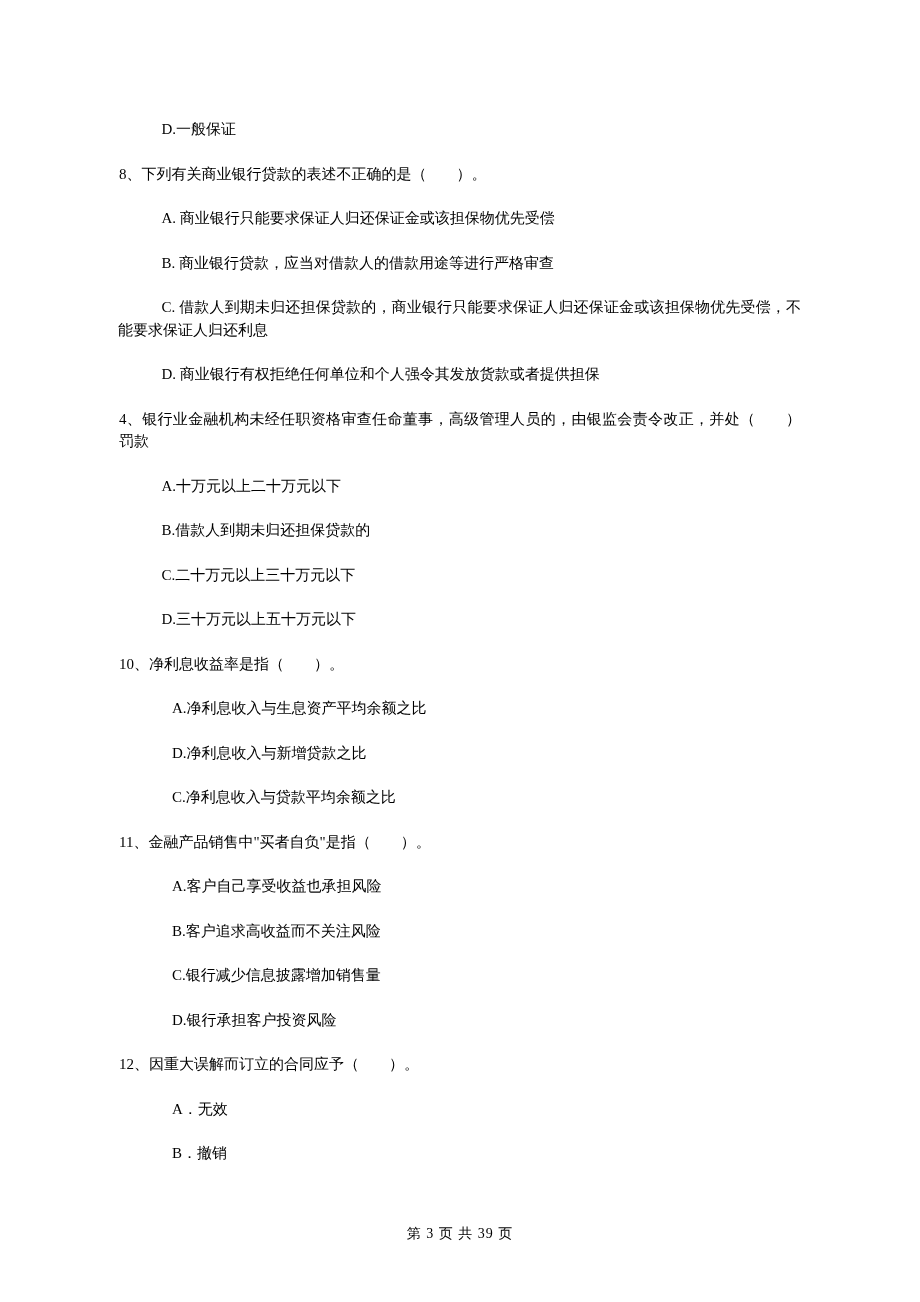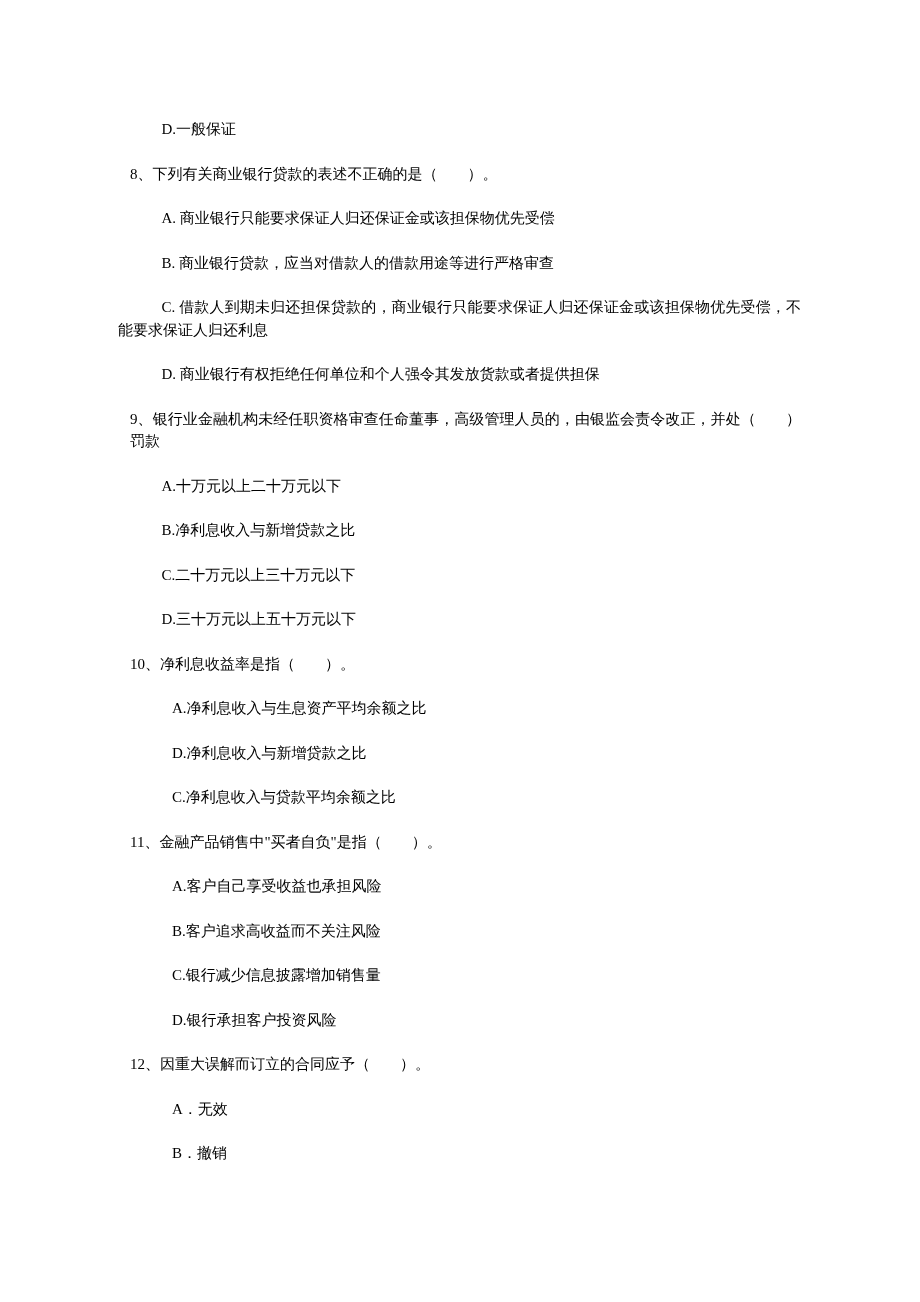--- a/index.html
+++ b/index.html
@@ -22,21 +22,21 @@
   }
   .indent1 {
     margin: 0 0 22px 0;
     text-indent: 2.9em;
   }
   .indent2 {
     margin: 12px 0 22px 0;
     text-indent: 3.6em;
   }
   .question {
-    margin: 0 0 22px 12px;
+    margin: 0 0 22px 1px;
   }
   .hanging {
     margin: 0 0 22px 0;
     text-indent: 2.9em;
     text-align: justify;
   }
   .footer {
     position: absolute;
     bottom: 58px;
     left: 0;
@@ -52,34 +52,35 @@
 <div class="page">
 
   <p class="indent1">D.一般保证</p>
 
   <p class="question">8、下列有关商业银行贷款的表述不正确的是（　　）。</p>
   <p class="indent1">A.  商业银行只能要求保证人归还保证金或该担保物优先受偿</p>
   <p class="indent1">B.  商业银行贷款，应当对借款人的借款用途等进行严格审查</p>
   <p class="hanging">C.  借款人到期未归还担保贷款的，商业银行只能要求保证人归还保证金或该担保物优先受偿，不能要求保证人归还利息</p>
   <p class="indent1">D.  商业银行有权拒绝任何单位和个人强令其发放货款或者提供担保</p>
 
-  <p class="question" style="text-align:justify;">9、银行业金融机构未经任职资格审查任命董事，高级管理人员的，由银监会责令改正，并处（　　）罚款</p>
+  <p class="question" style="text-align:justify;">4、银行业金融机构未经任职资格审查任命董事，高级管理人员的，由银监会责令改正，并处（　　）罚款</p>
   <p class="indent1">A.十万元以上二十万元以下</p>
-  <p class="indent1">B.净利息收入与新增贷款之比</p>
+  <p class="indent1">B.借款人到期未归还担保贷款的</p>
   <p class="indent1">C.二十万元以上三十万元以下</p>
   <p class="indent1">D.三十万元以上五十万元以下</p>
 
   <p class="question">10、净利息收益率是指（　　）。</p>
   <p class="indent2">A.净利息收入与生息资产平均余额之比</p>
   <p class="indent2">D.净利息收入与新增贷款之比</p>
   <p class="indent2">C.净利息收入与贷款平均余额之比</p>
 
   <p class="question">11、金融产品销售中"买者自负"是指（　　）。</p>
   <p class="indent2">A.客户自己享受收益也承担风险</p>
   <p class="indent2">B.客户追求高收益而不关注风险</p>
   <p class="indent2">C.银行减少信息披露增加销售量</p>
   <p class="indent2">D.银行承担客户投资风险</p>
 
   <p class="question">12、因重大误解而订立的合同应予（　　）。</p>
   <p class="indent2">A．无效</p>
   <p class="indent2" style="margin-bottom:0;">B．撤销</p>
 
+  <div class="footer">第 3 页 共 39 页</div>
 </div>
 
 </body></html>

